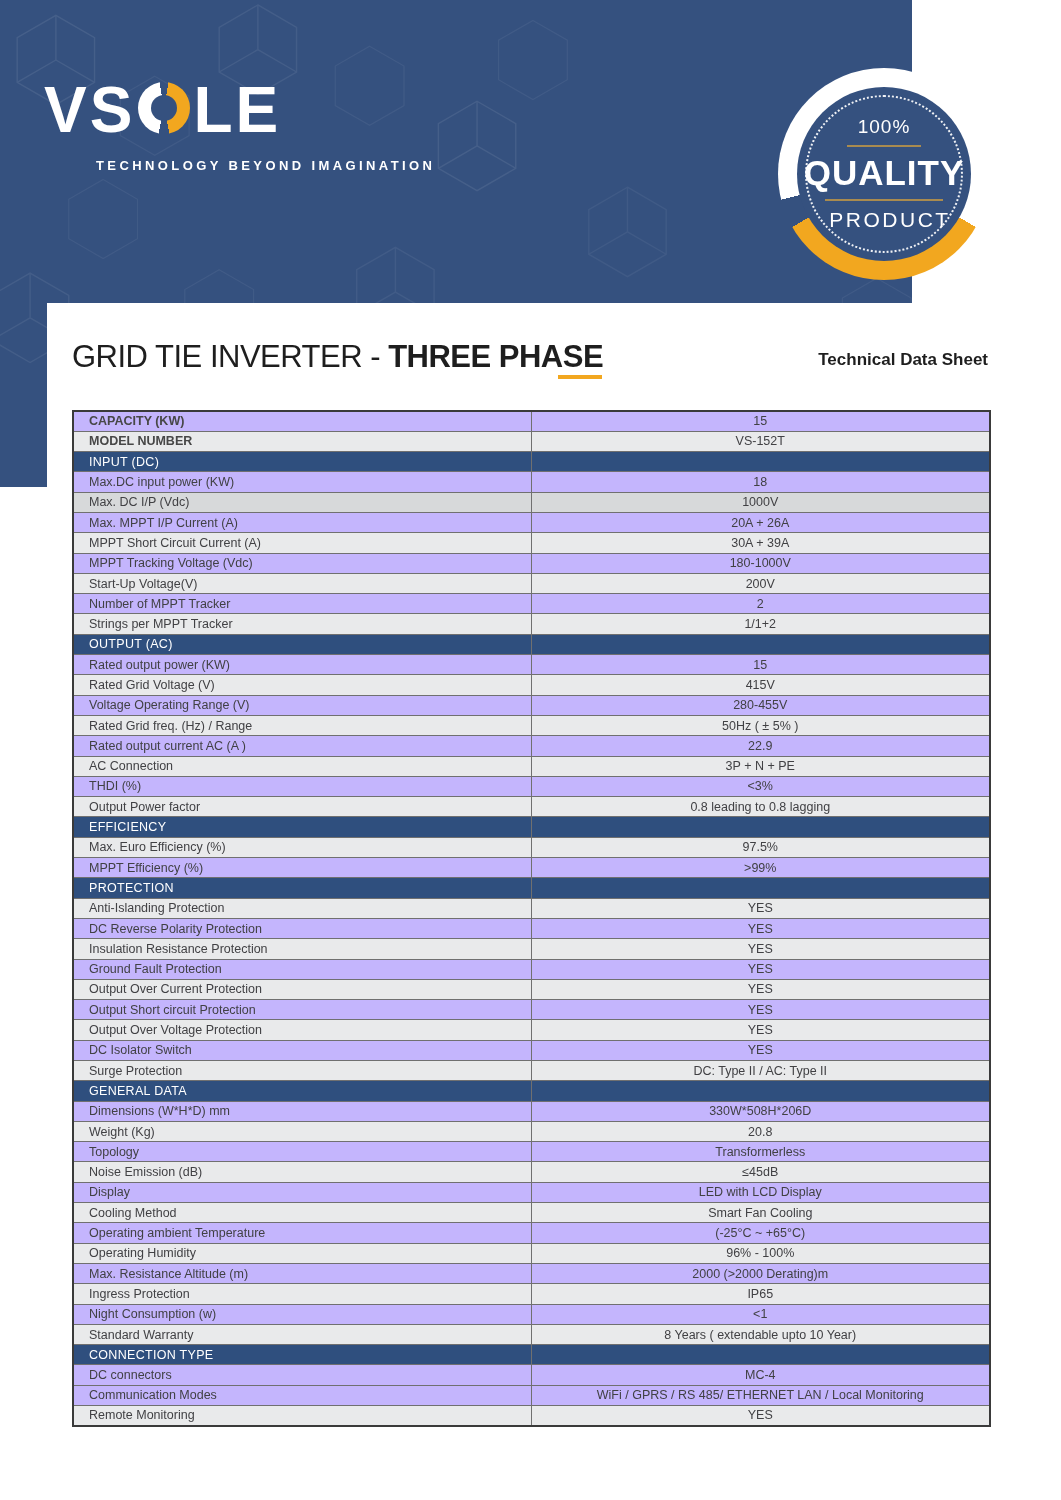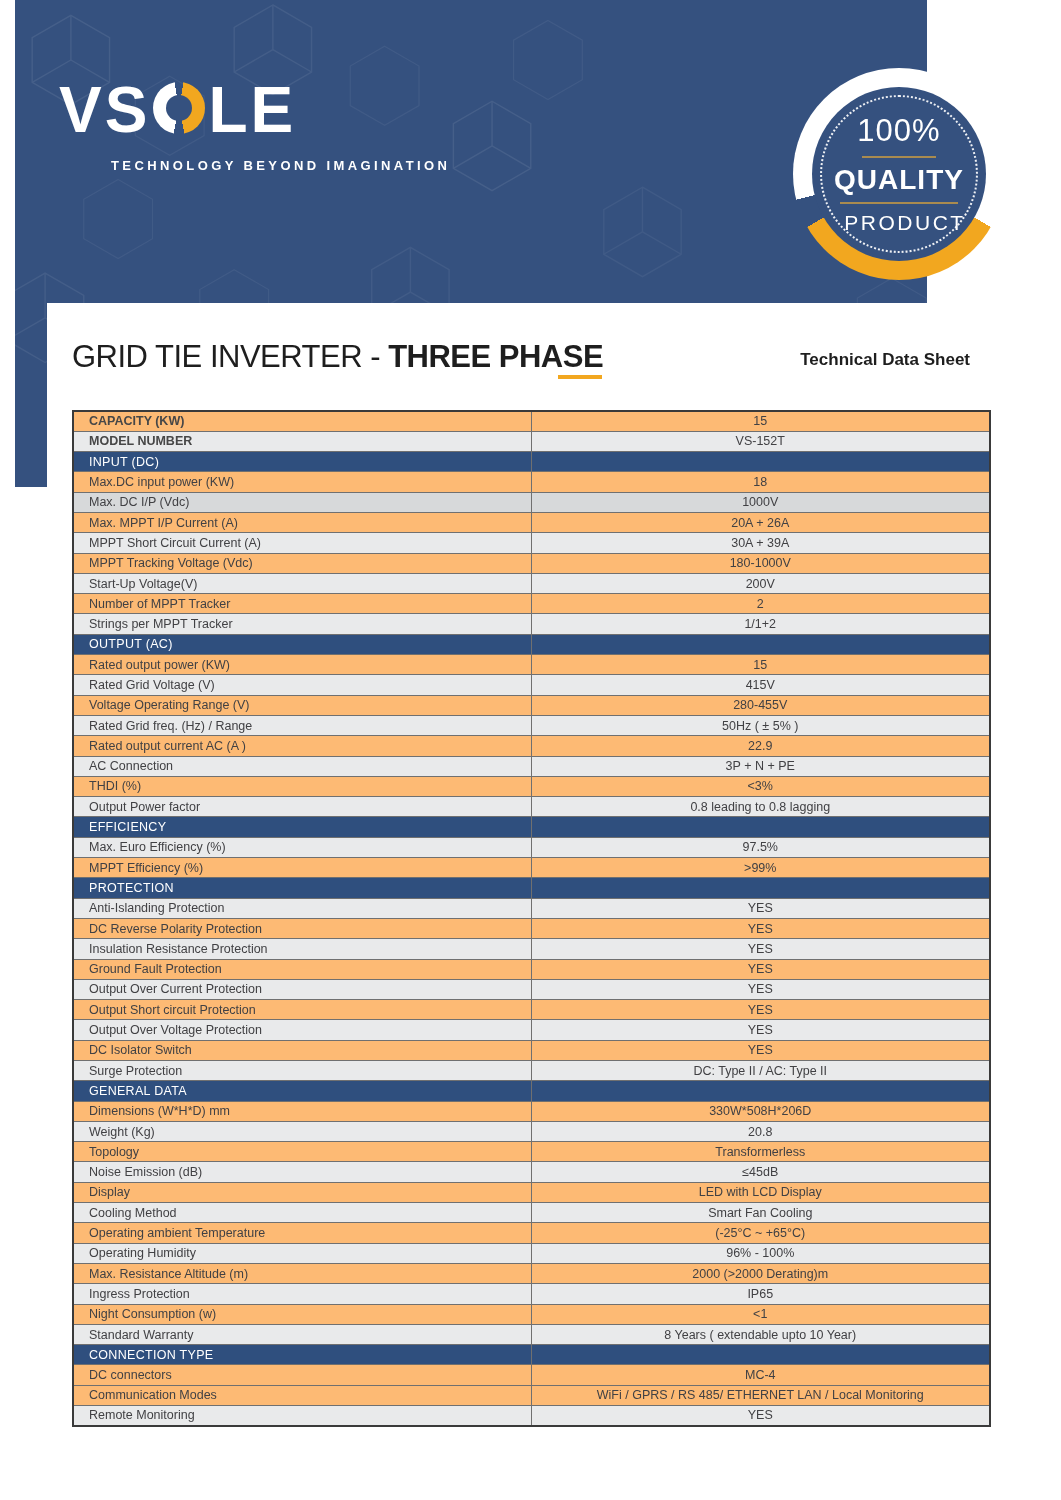--- a/index.html
+++ b/index.html
@@ -16,21 +16,21 @@
   *{margin:0;padding:0;box-sizing:border-box;}
   html,body{width:1061px;height:1500px;}
   body{
     position:relative;
     background:#ffffff;
     font-family:"Liberation Sans", sans-serif;
     overflow:hidden;
   }
   
   .header-bg{
-    position:absolute;left:15px;top:0;width:912px;height:487px;
+    position:absolute;left:0;top:0;width:912px;height:487px;
     background:var(--header-blue);
     padding-left:30px;
   }
   .hex-pattern{position:absolute;left:0;top:0;width:100%;height:100%;}
   
   .logo{
     position:absolute;left:44px;top:78px;
     color:#fff;font-weight:bold;font-size:64px;letter-spacing:3px;
     line-height:64px;white-space:nowrap;
   }
@@ -69,32 +69,32 @@
     background:var(--header-blue);
   }
   .badge-dotted{
     position:absolute;inset:27px;border-radius:50%;
     border:2.5px dotted rgba(255,255,255,0.92);
   }
   .badge-text{
     position:absolute;inset:0;display:flex;flex-direction:column;
     align-items:center;justify-content:center;color:#fff;
   }
-  .badge-percent{font-size:31px;letter-spacing:1px;}
+  .badge-percent{font-size:19px;letter-spacing:1px;}
   .badge-line{height:2px;background:var(--divider-gold);}
   .badge-line.l1{width:74px;margin:7px 0 6px;}
   .badge-line.l2{width:118px;margin:6px 0 7px;}
-  .badge-quality{font-size:28px;font-weight:bold;letter-spacing:1px;}
+  .badge-quality{font-size:35px;font-weight:bold;letter-spacing:1px;}
   .badge-product{font-size:21px;letter-spacing:2.5px;margin-left:12px;}
   
   .content-panel{
     position:absolute;left:47px;top:303px;width:966px;height:1197px;
     background:#ffffff;
   }
-  .title-row{position:absolute;left:25px;right:43px;top:36px;height:48px;}
+  .title-row{position:absolute;left:25px;right:25px;top:36px;height:48px;}
   .page-title{
     position:absolute;left:0;top:0;
     font-size:31px;color:#1E1E1E;letter-spacing:-0.5px;white-space:nowrap;
   }
   .title-bold{font-weight:bold;position:relative;}
   .title-bold::after{
     content:"";position:absolute;right:1px;bottom:-5px;
     width:44px;height:4px;background:var(--accent-orange);
   }
   .doc-type{
@@ -107,21 +107,21 @@
     border-collapse:collapse;table-layout:fixed;
     border:2px solid var(--outer-border);
     font-size:12.5px;color:var(--text-dark);
   }
   .spec-table td{
     height:20.3px;border:1px solid var(--grid-line);
     vertical-align:middle;overflow:hidden;white-space:nowrap;
   }
   .spec-table td.lbl{padding-left:15px;text-align:left;}
   .spec-table td.val{text-align:center;}
-  tr.row-white td{background:#fdba74;}
+  tr.row-white td{background:#c4b5fd;}
   tr.row-gray td{background:var(--row-gray);}
   tr.row-dark td{background:var(--row-dark-gray);}
   tr.row-section td{background:var(--section-blue);color:#ffffff;}
   tr.row-section td.lbl{font-weight:normal;letter-spacing:0.3px;}
   tr.bold-label td.lbl{font-weight:bold;color:#474747;}
 </style>
 </head>
 <body>
 
 <div class="header-bg">

